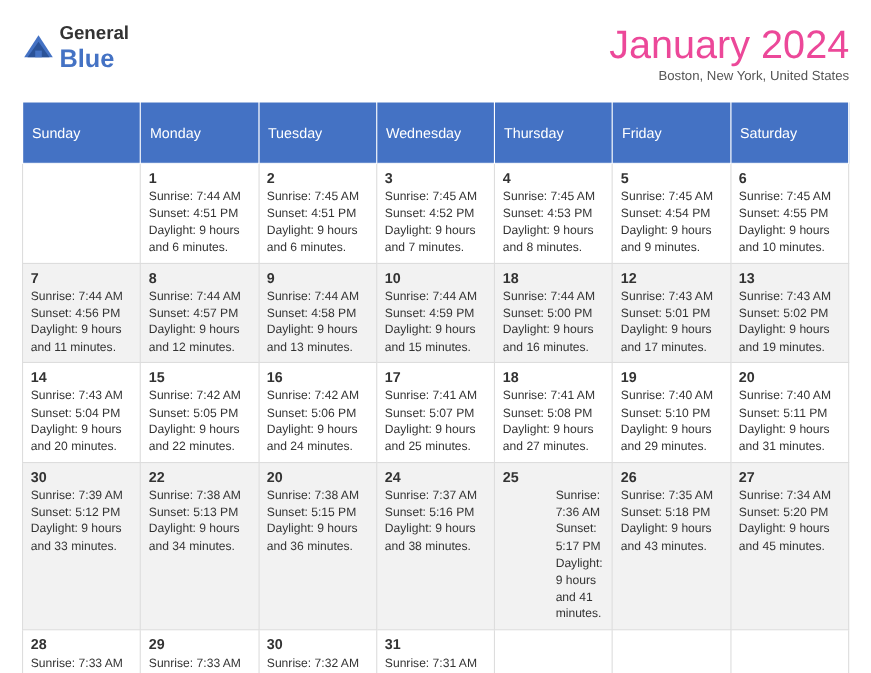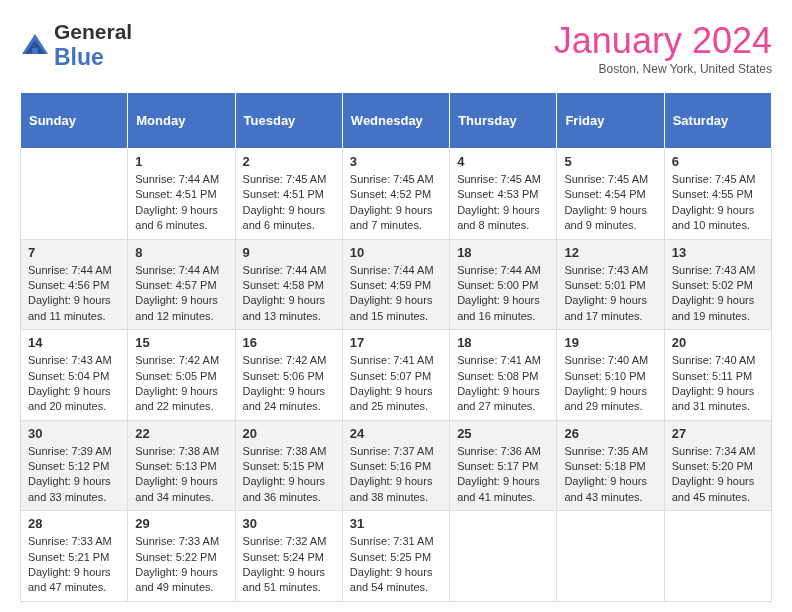--- a/index.html
+++ b/index.html
@@ -36,21 +36,21 @@
     .calendar {
       width: 100%;
       border-collapse: collapse;
     }
     .calendar th {
       background-color: #4472c4;
       color: #fff;
       text-align: left;
       padding: 20px 8px;
       font-size: 13px;
-      font-weight: bold;
+      font-weight: normal;
       border: 1px solid #fff;
     }
     .calendar td {
       vertical-align: top;
       border: 1px solid #ddd;
       padding: 5px 7px;
       width: calc(100% / 7);
       min-height: 80px;
       font-size: 11px;
       color: #333;
@@ -78,21 +78,21 @@
 <body>
 
 <div class="header-area">
   <div class="logo">
     <svg width="30" height="28" viewBox="0 0 30 28">
       <polygon points="15,2 28,22 2,22" fill="#4472c4"></polygon>
       <polygon points="15,8 25,22 5,22" fill="#2a5298"></polygon>
       <rect x="12" y="16" width="6" height="6" fill="#4472c4"></rect>
     </svg>
     <div>
-      <span style="color:#333;font-weight:bold;font-size:21px;">General</span><br>
+      <span style="color:#333;font-weight:bold;font-size:17px;">General</span><br>
       <span style="color:#4472c4;font-weight:bold;font-size:23px;">Blue</span>
     </div>
   </div>
   <div class="title-area">
     <div class="month-title">January 2024</div>
     <div class="location-title">Boston, New York, United States</div>
   </div>
 </div>
 
 <table class="calendar">
@@ -255,21 +255,21 @@
 Daylight: 9 hours and 36 minutes.</div>
         </td>
         <td>
           <span class="day-num">24</span>
           <div class="cell-text" style="white-space: pre-line;">Sunrise: 7:37 AM
 Sunset: 5:16 PM
 Daylight: 9 hours and 38 minutes.</div>
         </td>
         <td>
           <span class="day-num">25</span>
-          <div class="cell-text" style="white-space: pre-line;">Sunrise: 7:36 AM
+          <div class="cell-text" style="white-space: pre-line; margin-left: 48px;">Sunrise: 7:36 AM
 Sunset: 5:17 PM
 Daylight: 9 hours and 41 minutes.</div>
         </td>
         <td>
           <span class="day-num">26</span>
           <div class="cell-text" style="white-space: pre-line;">Sunrise: 7:35 AM
 Sunset: 5:18 PM
 Daylight: 9 hours and 43 minutes.</div>
         </td>
         <td>

